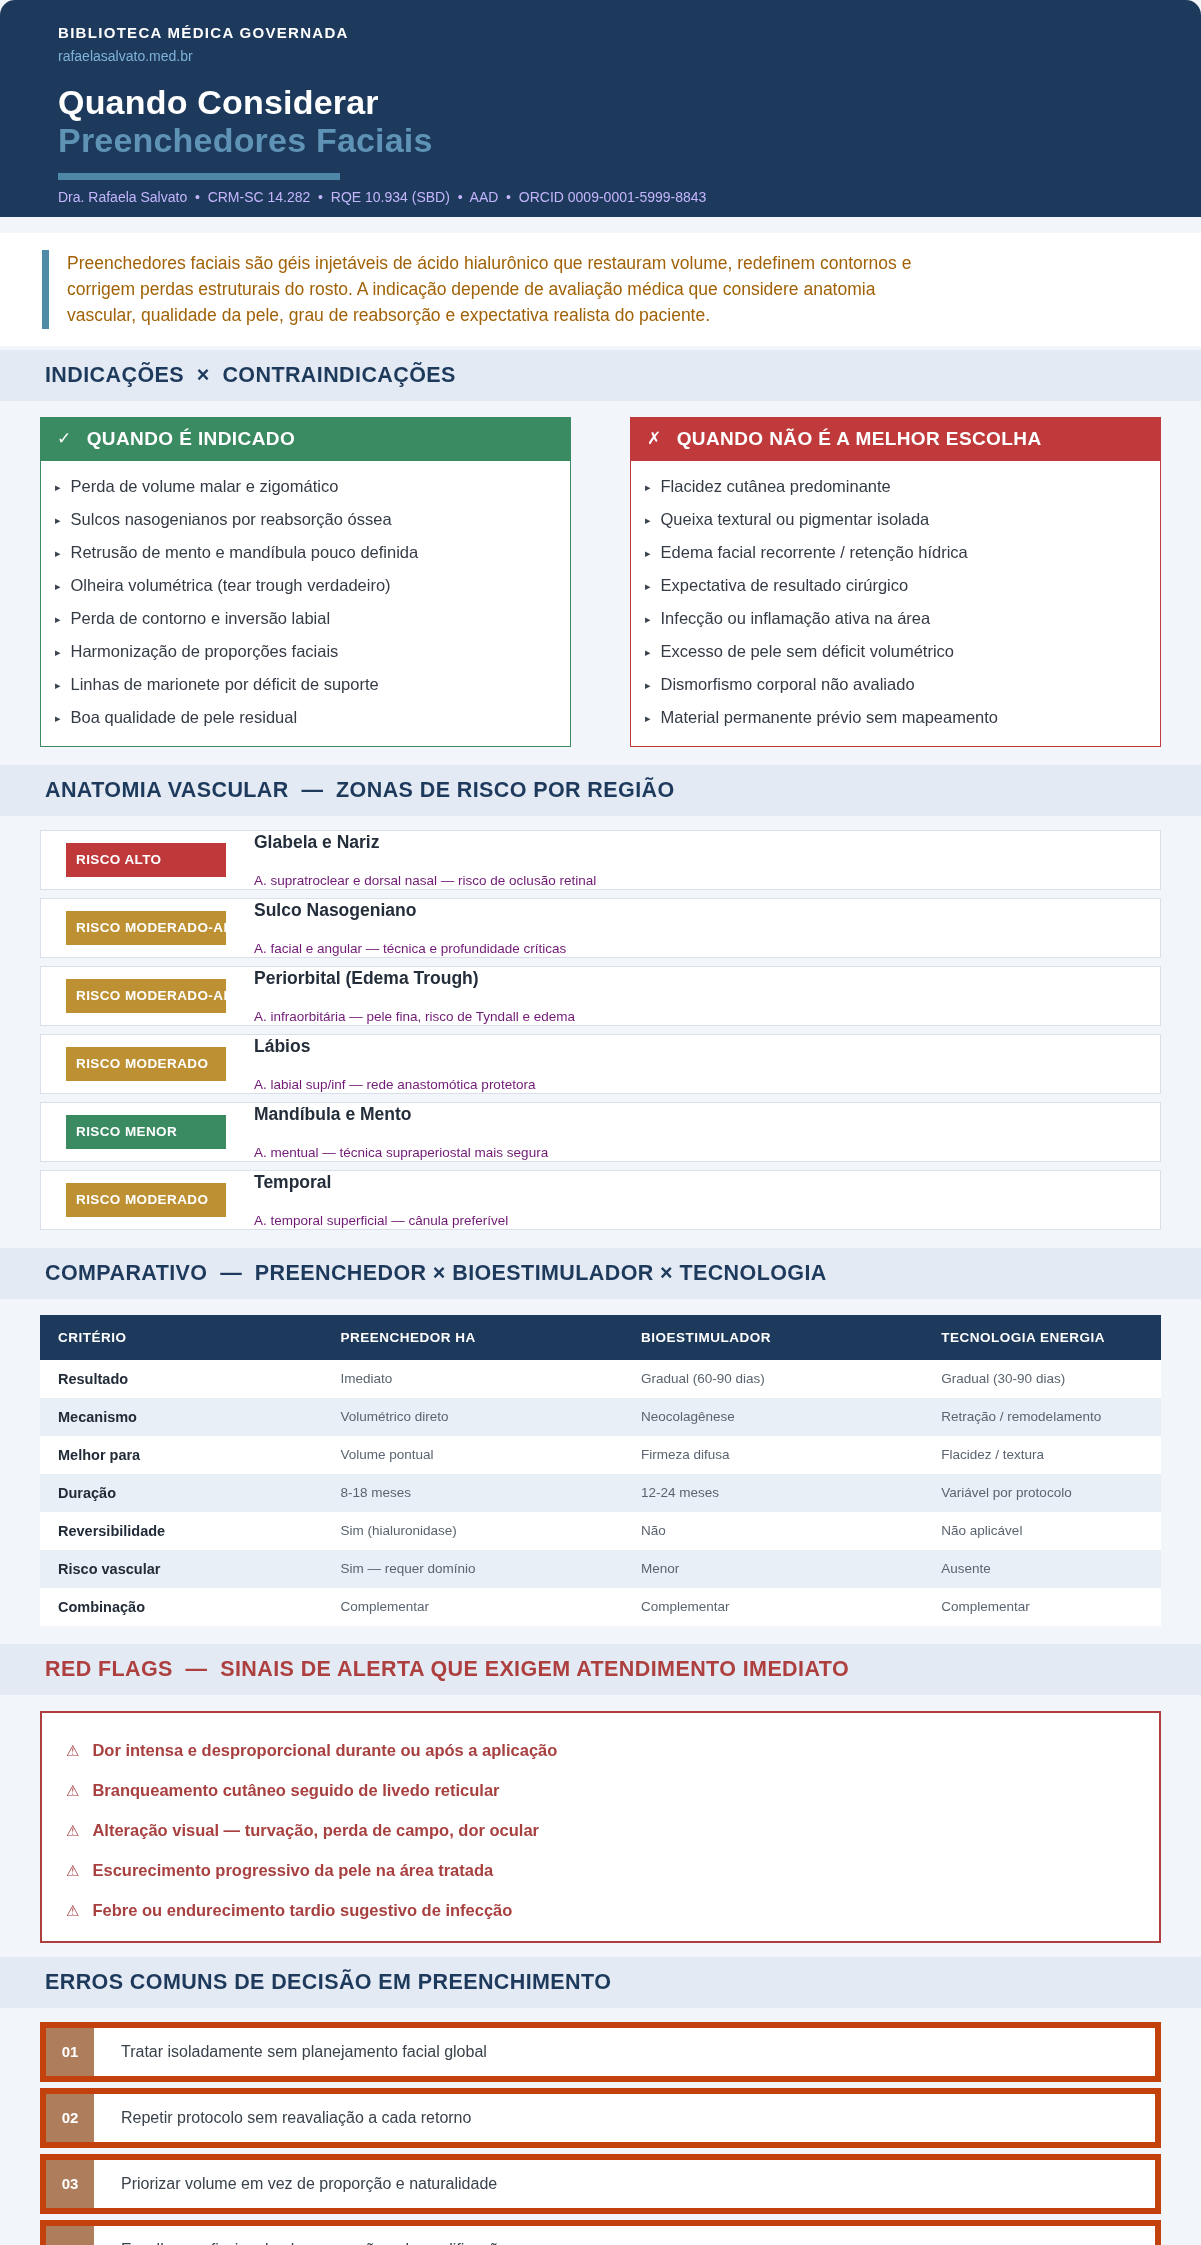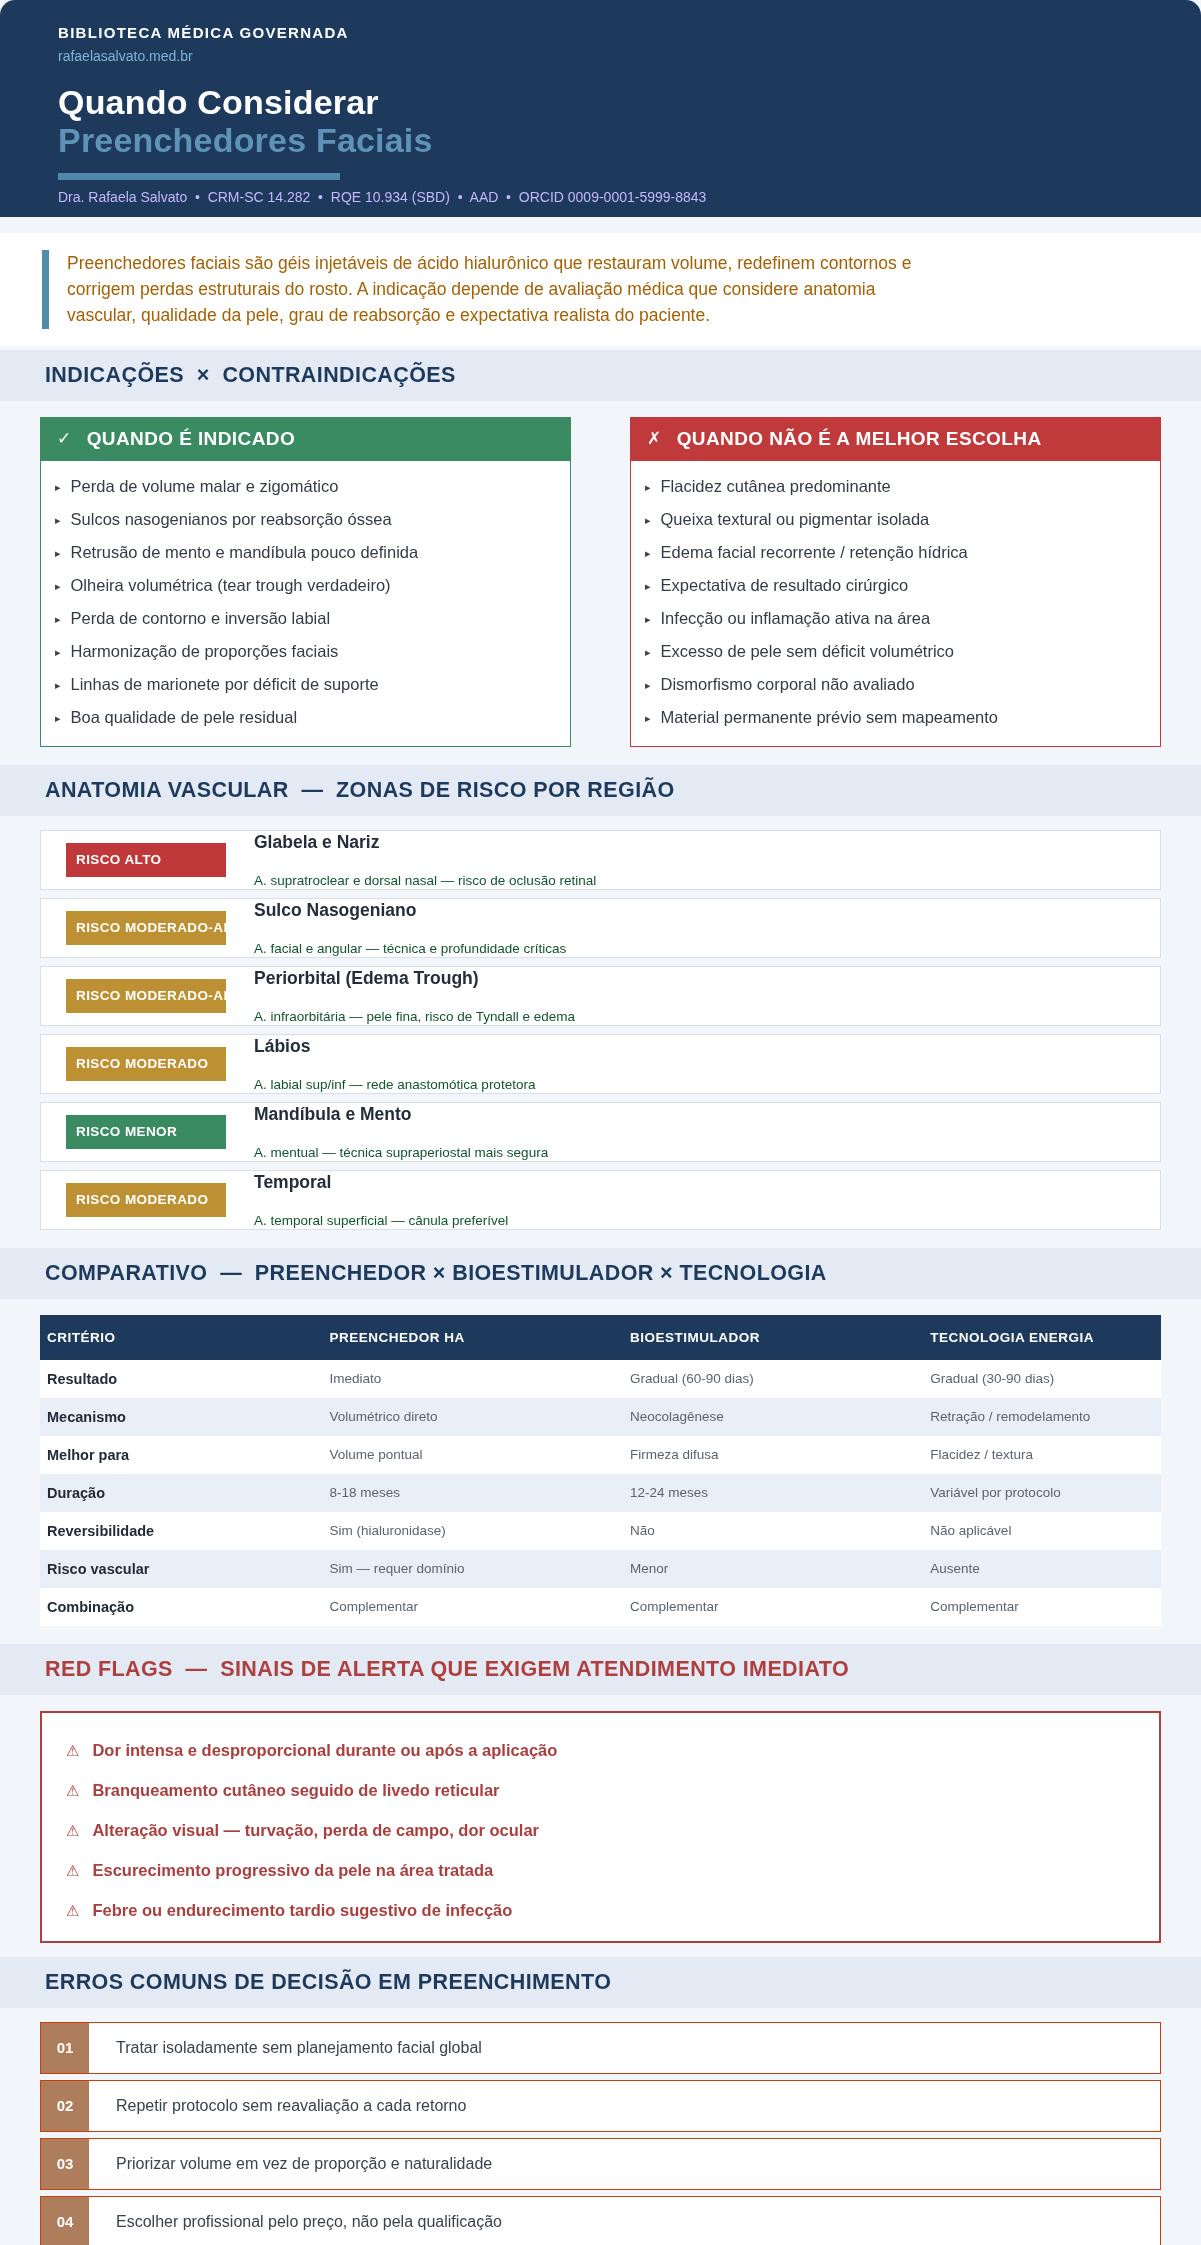--- a/index.html
+++ b/index.html
@@ -45,42 +45,42 @@
   .risk-row { background:#ffffff; border:1px solid #d9e0ea; height:60px; margin-bottom:8px;
               display:flex; align-items:center;padding-left:9px; }
   .risk-badge { margin-left:16px; width:160px; min-width:160px; height:34px; line-height:34px;
                 padding:0 10px; color:#ffffff; font-size:13.5px; font-weight:bold; letter-spacing:0.4px;
                 white-space:nowrap; overflow:hidden; }
   .lv-alto { background:#bf393b; }
   .lv-moderado-alto, .lv-moderado { background:#bd9033; }
   .lv-menor { background:#3a8a62; }
   .risk-text { margin-left:28px; }
   .risk-region { font-size:17.5px; font-weight:bold; color:#242e3a; }
-  .risk-detail { font-size:13.5px; color:#14532d; margin-top:20px; }
+  .risk-detail { font-size:13.5px; color:#701a75; margin-top:20px; }
 
   
   .cmp { margin:16px 40px 18px; }
   .cmp-row { display:grid; grid-template-columns:25.2% 26.8% 26.8% 21.2%; align-items:center; }
   .cmp-head { background:#1d3a5c; height:45px; }
   .cmp-head .cell { color:#ffffff; font-size:13.5px; font-weight:bold; letter-spacing:0.5px; }
   .cmp-body .cmp-row { height:38px; background:#ffffff; }
   .cmp-body .cmp-row.alt { background:#e9eff6; }
-  .cell { padding-left:7px; }
+  .cell { padding-left:18px; }
   .cell.crit { font-size:14.5px; font-weight:bold; color:#222c38; }
   .cell.val  { font-size:13.5px; color:#5a6470; }
 
   
   .flags-box { margin:16px 40px 14px; background:#ffffff; border:2px solid #ad3f3f; padding:18px 20px 10px; }
   .flag-item { display:flex; align-items:baseline; padding:10px 4px 11px; font-size:16.5px;
                font-weight:bold; color:#a84040; }
   .flag-item .w-icon { font-size:15px; font-weight:normal; margin-right:13px; }
 
   
   .err-rows { padding:14px 40px 0; }
-  .err-row { background:#ffffff; border:1px solid #c2410c; height:52px; margin-bottom:6px;
+  .err-row { background:#ffffff; border:6px solid #c2410c; height:60px; margin-bottom:6px;
              display:flex; align-items:stretch; }
   .err-num { width:48px; min-width:48px; background:#ad7d5c; color:#ffffff; font-size:15px; font-weight:bold;
              display:flex; align-items:center; justify-content:center; }
   .err-text { display:flex; align-items:center; margin-left:27px; font-size:16px; color:#3a424c; }
 </style>
 </head>
 <body>
 
 <div id="page">
 

